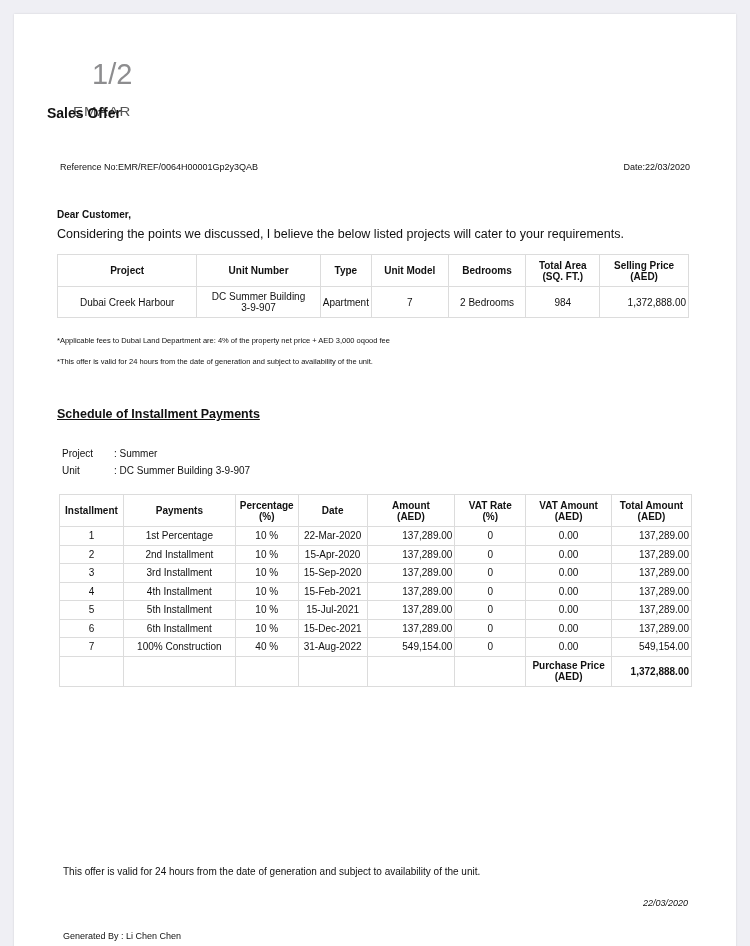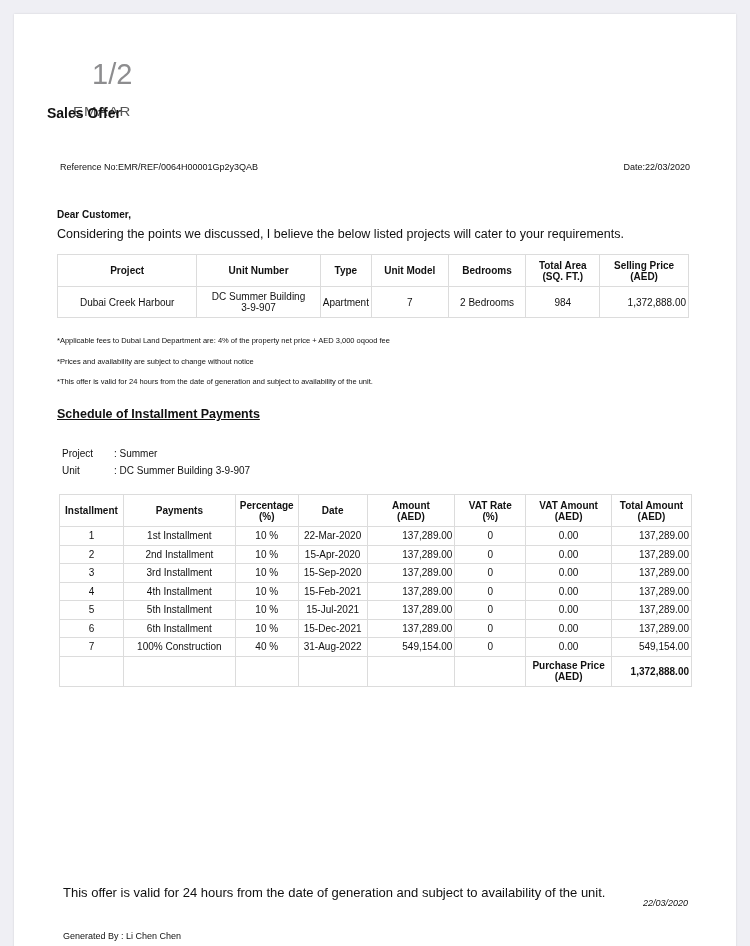--- a/index.html
+++ b/index.html
@@ -99,22 +99,22 @@
     font-size: 10px;
     line-height: 17px;
   }
   .meta .lbl { display: inline-block; width: 52px; }
   .sched-table { left: 59px; top: 494px; width: 633px; padding-left: 12px; }
   .sched-table th { height: 32px; }
   .sched-table td { height: 18.5px; }
   .sched-table .total-row td { height: 30px; }
   .footer-text {
     position: absolute;
-    left: 63px; top: 885px;
-    font-size: 13px;
+    left: 63px; top: 866px;
+    font-size: 10px;
   }
   .footer-gen {
     position: absolute;
     left: 63px; top: 931px;
     font-size: 9px;
   }
   .footer-date {
     position: absolute;
     right: 62px; top: 898px;
     font-size: 9px;
@@ -162,21 +162,20 @@
     <td>7</td>
     <td>2 Bedrooms</td>
     <td>984</td>
     <td class="num">1,372,888.00</td>
   </tr>
 </tbody>
   </table>
 
 <div class="notes">
   <div>*Applicable fees to Dubai Land Department are: 4% of the property net price + AED 3,000 oqood fee</div>
-  <div>*Prices and availability are subject to change without notice</div>
   <div>*This offer is valid for 24 hours from the date of generation and subject to availability of the unit.</div>
 </div>
 
 <div class="schedule-title">Schedule of Installment Payments</div>
 <div class="meta">
   <div><span class="lbl">Project</span><span>: Summer</span></div>
   <div><span class="lbl">Unit</span><span>: DC Summer Building 3-9-907</span></div>
 </div>
 
 <table class="sched-table">
@@ -198,21 +197,21 @@
     <th>Date</th>
     <th><span>Amount</span><br><span>(AED)</span></th>
     <th><span>VAT Rate</span><br><span>(%)</span></th>
     <th><span>VAT Amount</span><br><span>(AED)</span></th>
     <th><span>Total Amount</span><br><span>(AED)</span></th>
   </tr>
   </tbody>
     <tbody id="sched-body">
       <tr>
         <td>1</td>
-        <td>1st Installment</td>
+        <td>1st Percentage</td>
         <td>10 %</td>
         <td>22-Mar-2020</td>
         <td class="num">137,289.00</td>
         <td>0</td>
         <td>0.00</td>
         <td class="num">137,289.00</td>
       </tr>
       <tr>
         <td>2</td>
         <td>2nd Installment</td>

